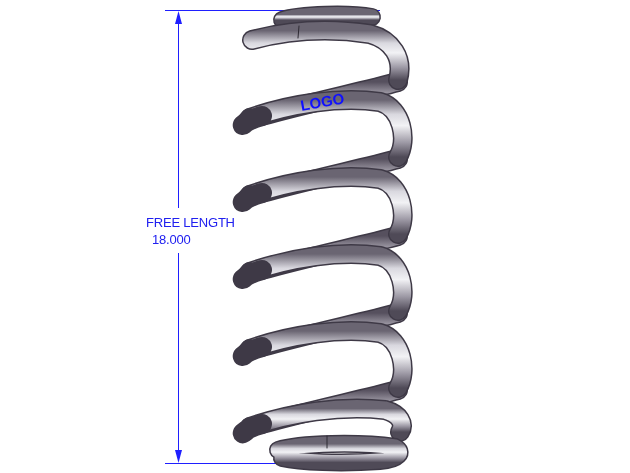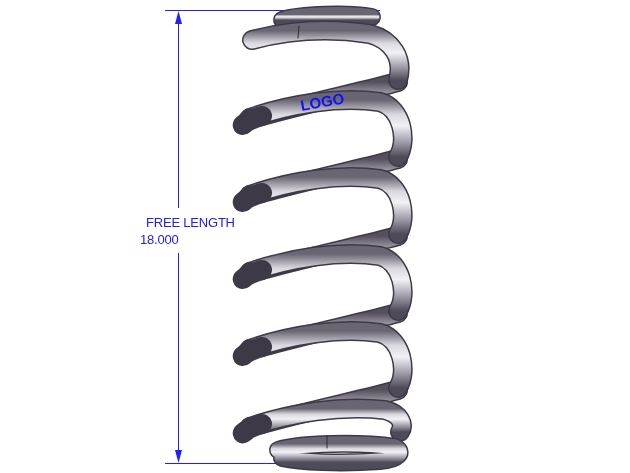--- a/index.html
+++ b/index.html
@@ -1,21 +1,21 @@
 <!DOCTYPE html>
 <html><head>
 <meta charset="utf-8">
 <style>
   html, body { margin:0; padding:0; background:#ffffff; }
   body { width:630px; height:473px; overflow:hidden; position:relative;
          font-family: "Liberation Sans", "DejaVu Sans", sans-serif; }
   #canvas { position:absolute; left:0; top:0; width:630px; height:473px; }
   .dim-label { position:absolute; color:#2020f0; font-size:13px; line-height:16px; letter-spacing:-0.2px; }
   #dim-title { left:146px; top:215px; }
-  #dim-value { left:140px; top:232px; }
+  #dim-value { left:152px; top:232px; }
 </style>
 </head>
 <body>
 
 <svg id="canvas" viewBox="0 0 630 473" xmlns="http://www.w3.org/2000/svg">
   <defs>
     <linearGradient id="wireFront" x1="0" y1="0" x2="0" y2="1">
       <stop offset="0" stop-color="#6a6572"></stop>
       <stop offset="0.25" stop-color="#d9d8df"></stop>
       <stop offset="0.45" stop-color="#f2f2f5"></stop>

